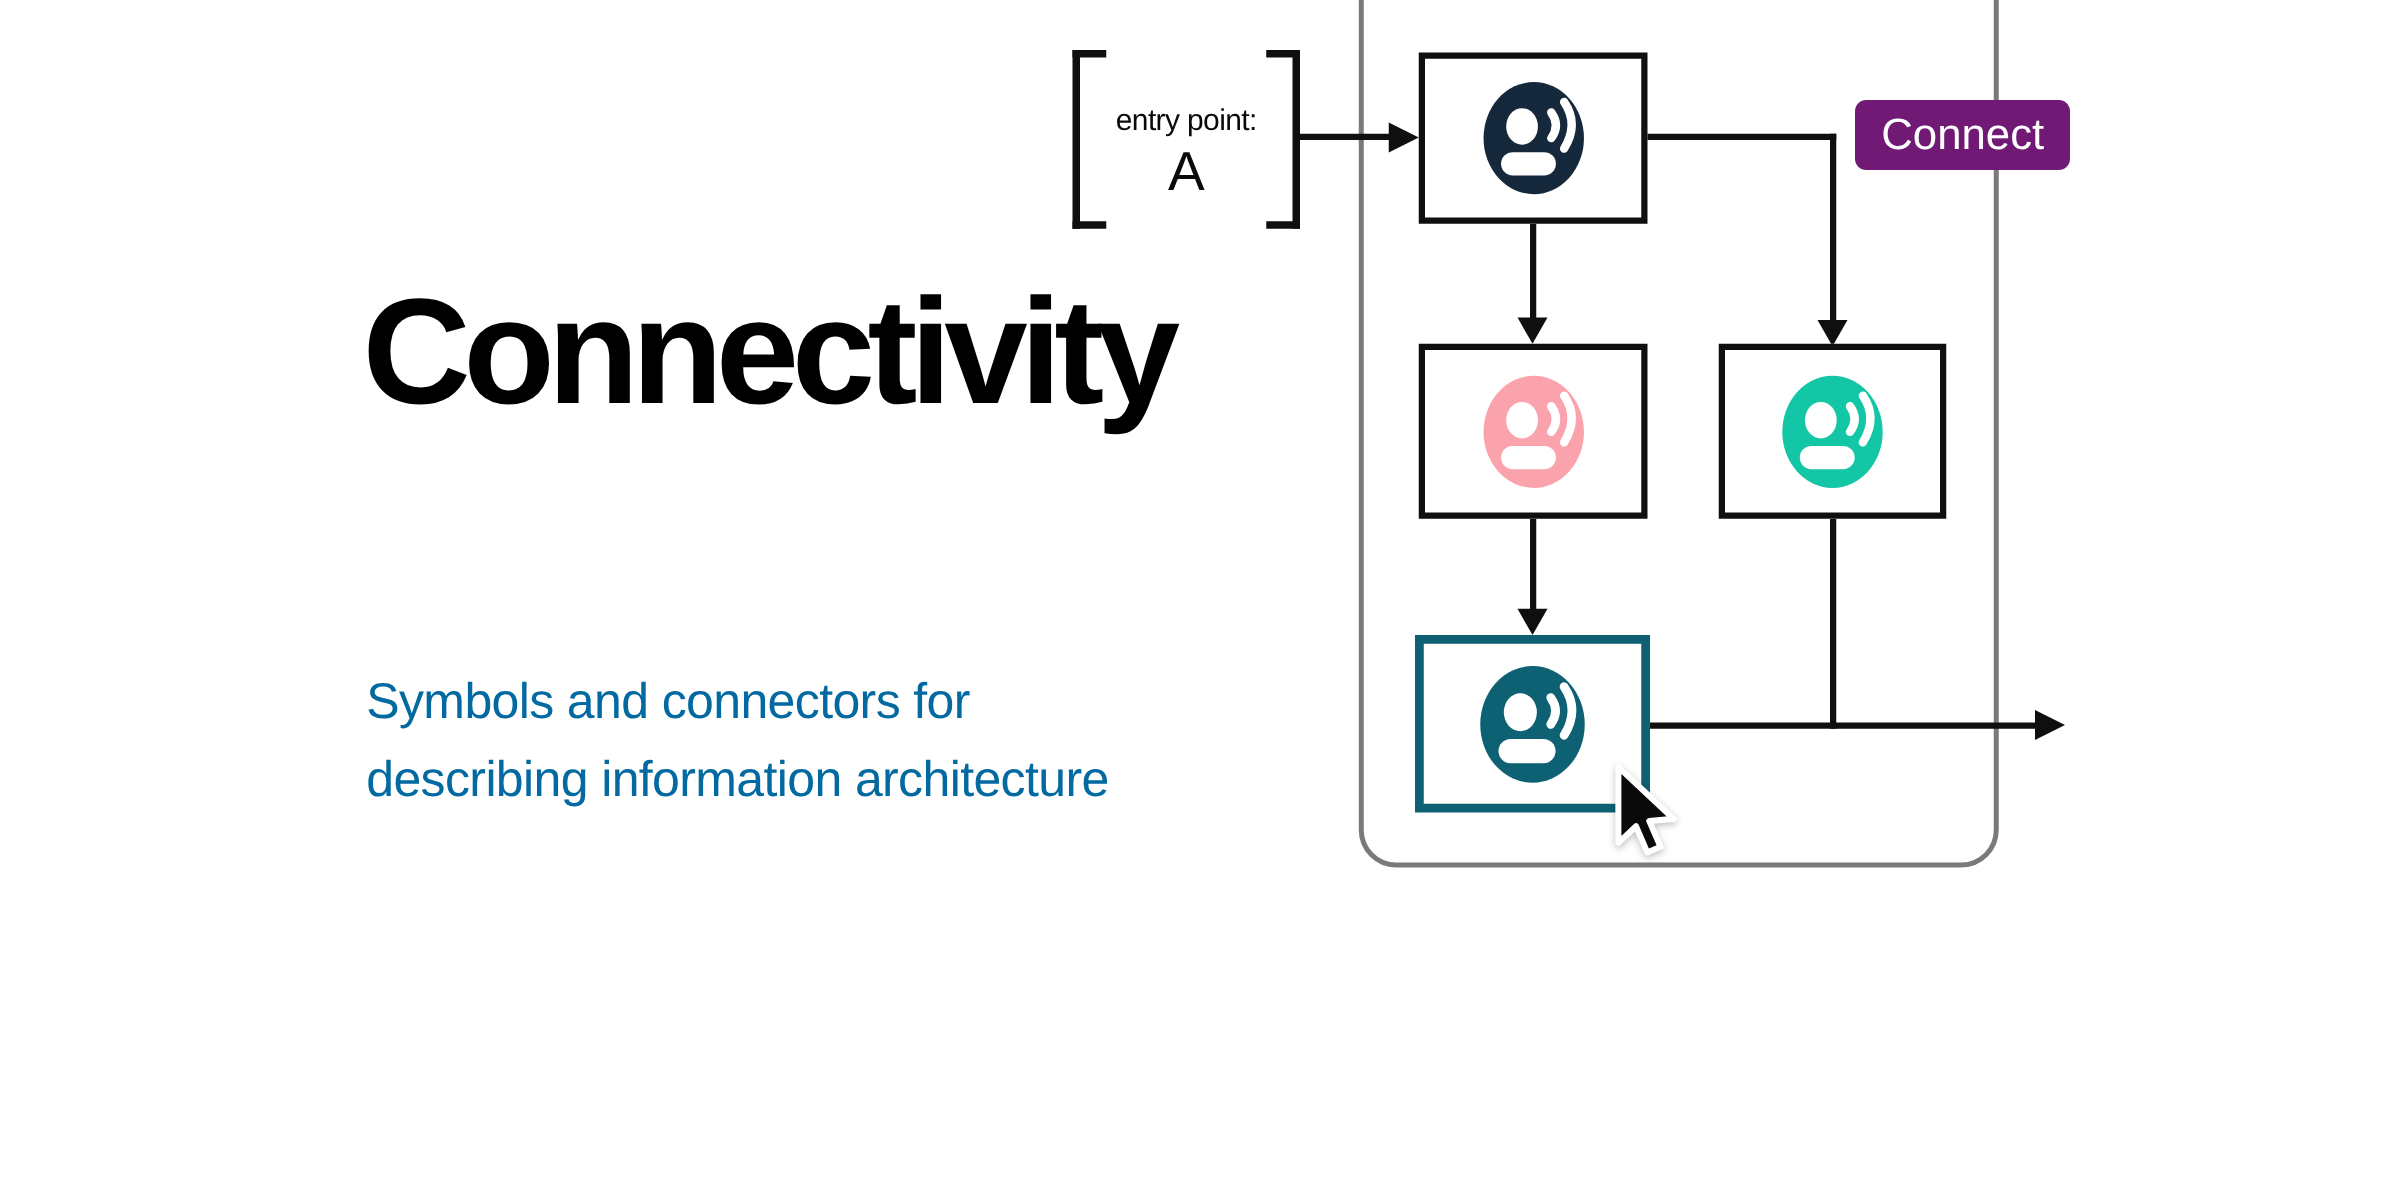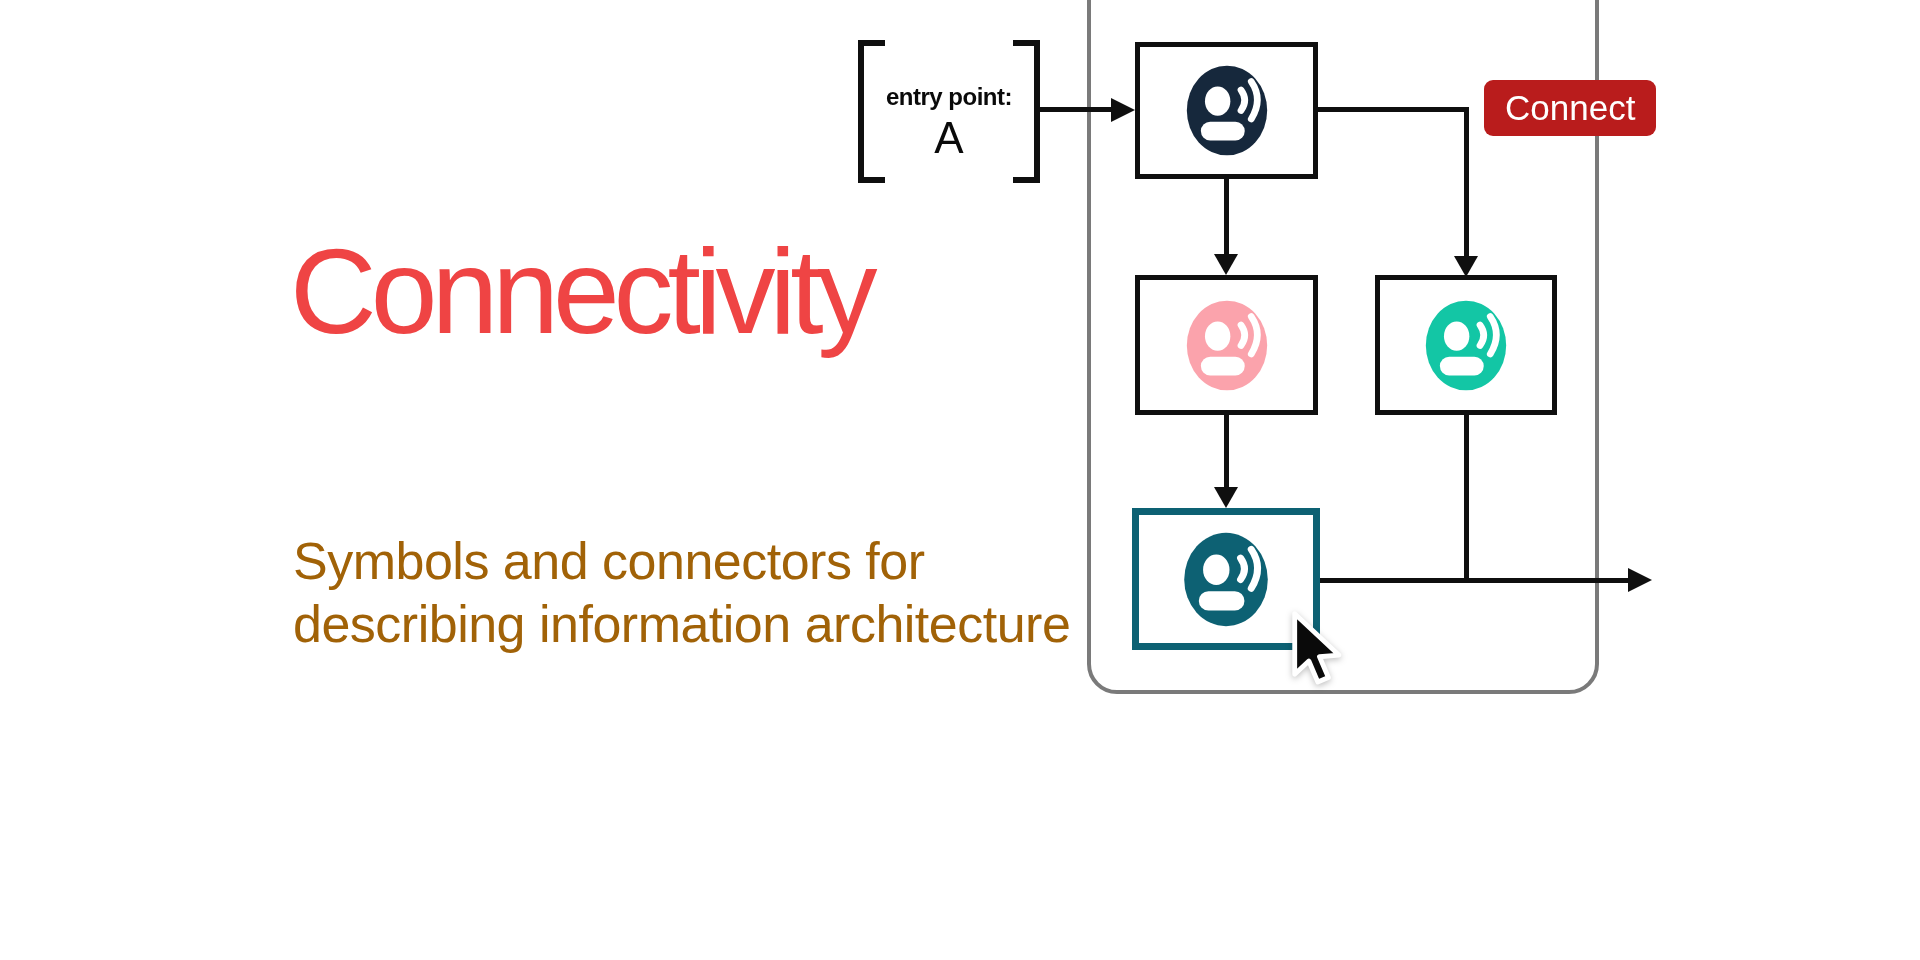--- a/index.html
+++ b/index.html
@@ -1,28 +1,28 @@
 <!DOCTYPE html>
 <html><head>
 <meta charset="utf-8">
 <style>
   * { margin:0; padding:0; box-sizing:border-box; }
   html,body { width:1920px; height:960px; background:#ffffff; font-family:"Liberation Sans", sans-serif; }
   .stage { position:relative; width:1920px; height:960px; overflow:hidden; background:#ffffff; }
 
   
   .hero-title {
-    position:absolute; left:290px; top:210px;
-    font-size:120px; line-height:163px; font-weight:400;
-    letter-spacing:-6px; color:#ef4444;
+    position:absolute; left:290px; top:200px;
+    font-size:120px; line-height:163px; font-weight:700;
+    letter-spacing:-6px; color:#000000;
   }
   .hero-subtitle {
     position:absolute; left:293px; top:530px;
-    font-size:52px; line-height:63px; font-weight:400;
-    letter-spacing:-0.5px; color:#a16207;
+    font-size:40px; line-height:63px; font-weight:400;
+    letter-spacing:-0.5px; color:#0369a1;
   }
 
   
   .flow-container {
     position:absolute; left:1087px; top:-40px; width:512px; height:734px;
     border:4px solid #7a7a7a; border-radius:30px; background:transparent; z-index:1;
   }
 
   
   .h-line, .v-line { position:absolute; background:#0f0f0f; z-index:2; }
@@ -49,21 +49,21 @@
 
   
   .bracket { position:absolute; z-index:2; }
   .bracket-side { position:absolute; top:0; bottom:0; width:27px; border:6px solid #0f0f0f; }
   .bracket-side.left  { left:0;  border-right:none; }
   .bracket-side.right { right:0; border-left:none; }
   .bracket-content {
     position:absolute; inset:0; display:flex; flex-direction:column;
     align-items:center; justify-content:center; gap:2px; color:#0a0a0a;
   }
-  .bracket-label { font-size:24px; font-weight:700; letter-spacing:-0.5px;margin-top:22px; }
+  .bracket-label { font-size:24px; font-weight:400; letter-spacing:-0.5px;margin-top:22px; }
   .bracket-value { font-size:44px; font-weight:400; }
 
   
   .connect-chip {
     position:absolute; left:1484px; top:80px; height:56px; z-index:4;
     padding:0 21px; border-radius:9px; line-height:56px;
     font-size:35px; font-weight:400;
   }
 
   
@@ -145,20 +145,20 @@
   <div class="node selected" style="left: 1132px; top: 508px; width: 188px; height: 142px; color: rgb(13, 97, 115); border-color: rgb(13, 97, 115);">
     <svg class="person-icon" width="94" height="103" viewBox="0 0 48 53">
       <ellipse cx="24" cy="26.5" rx="21.5" ry="24" fill="currentColor"></ellipse>
       <ellipse cx="19" cy="21.5" rx="6.8" ry="7.8" fill="#ffffff"></ellipse>
       <rect x="10" y="32.5" width="23.5" height="10" rx="5" fill="#ffffff"></rect>
       <path d="M31.5 15.5 q4 5.5 0 11" stroke="#ffffff" stroke-width="3.6" fill="none" stroke-linecap="round"></path>
       <path d="M37 11 q6.5 9.5 0 20" stroke="#ffffff" stroke-width="3.6" fill="none" stroke-linecap="round"></path>
     </svg>
   </div>
 
-  <div class="connect-chip" style="background: #b91c1c; color: rgb(255, 255, 255);">Connect</div>
+  <div class="connect-chip" style="background: #701a75; color: rgb(255, 255, 255);">Connect</div>
 
 
   <svg class="cursor" width="64" height="82" viewBox="0 0 34 44">
     <path d="M4.5 2 L4.5 34.5 L12.1 27.4 L16.9 38.6 L22.6 36.2 L17.8 25.1 L28.2 24.2 Z" fill="#0a0a0a" stroke="#ffffff" stroke-width="2.6" stroke-linejoin="round"></path>
   </svg>
 
 </div>
 
 </body></html>

